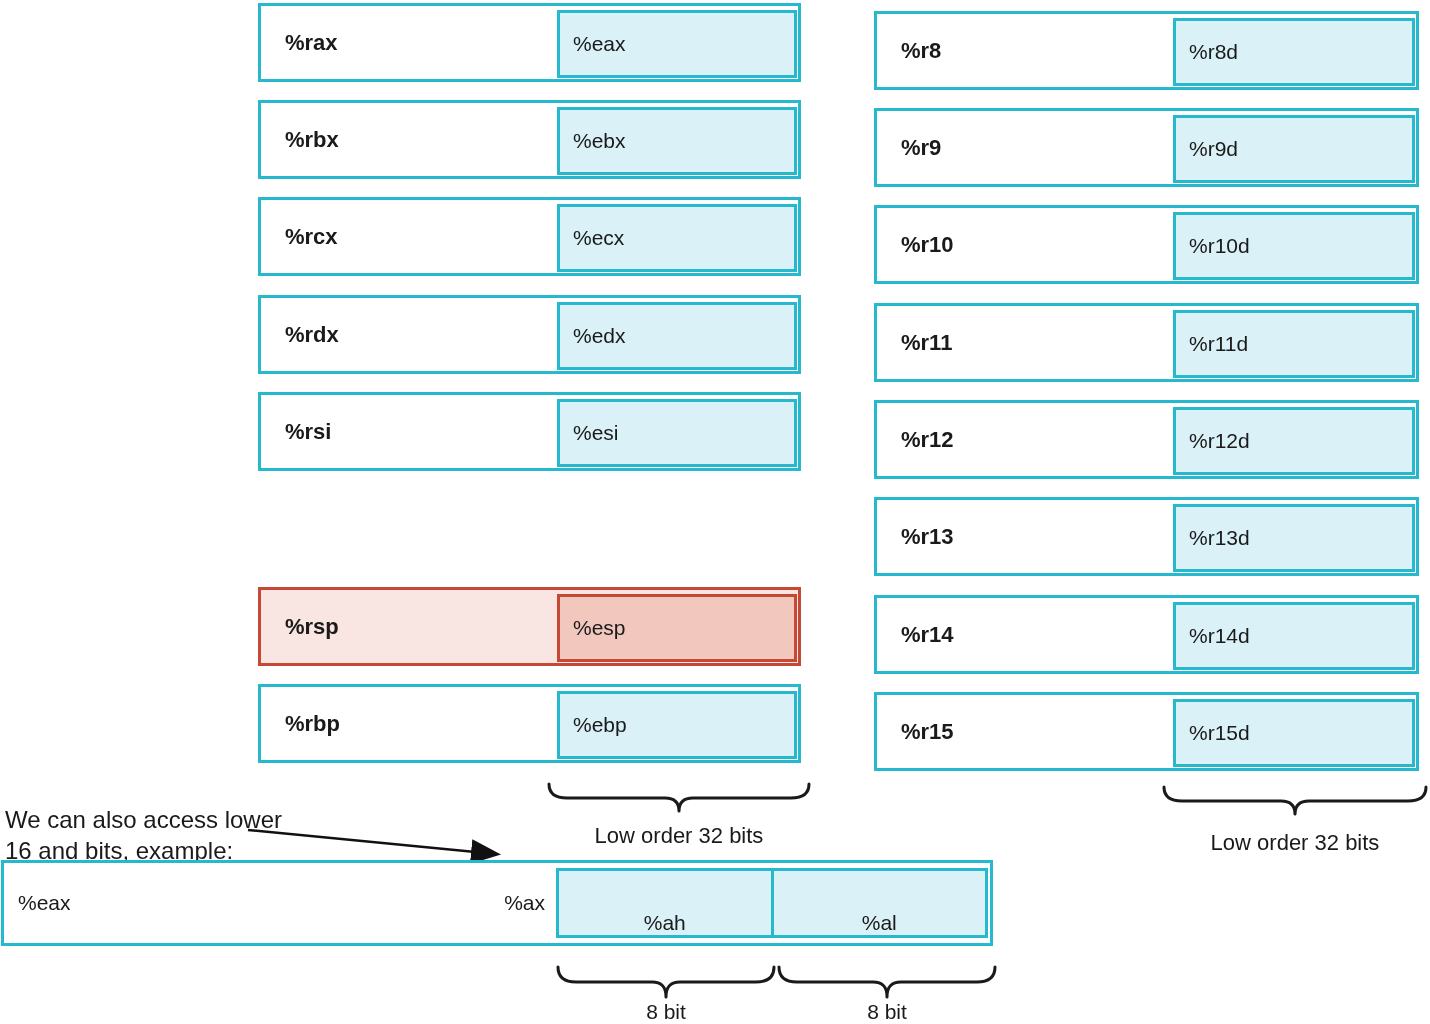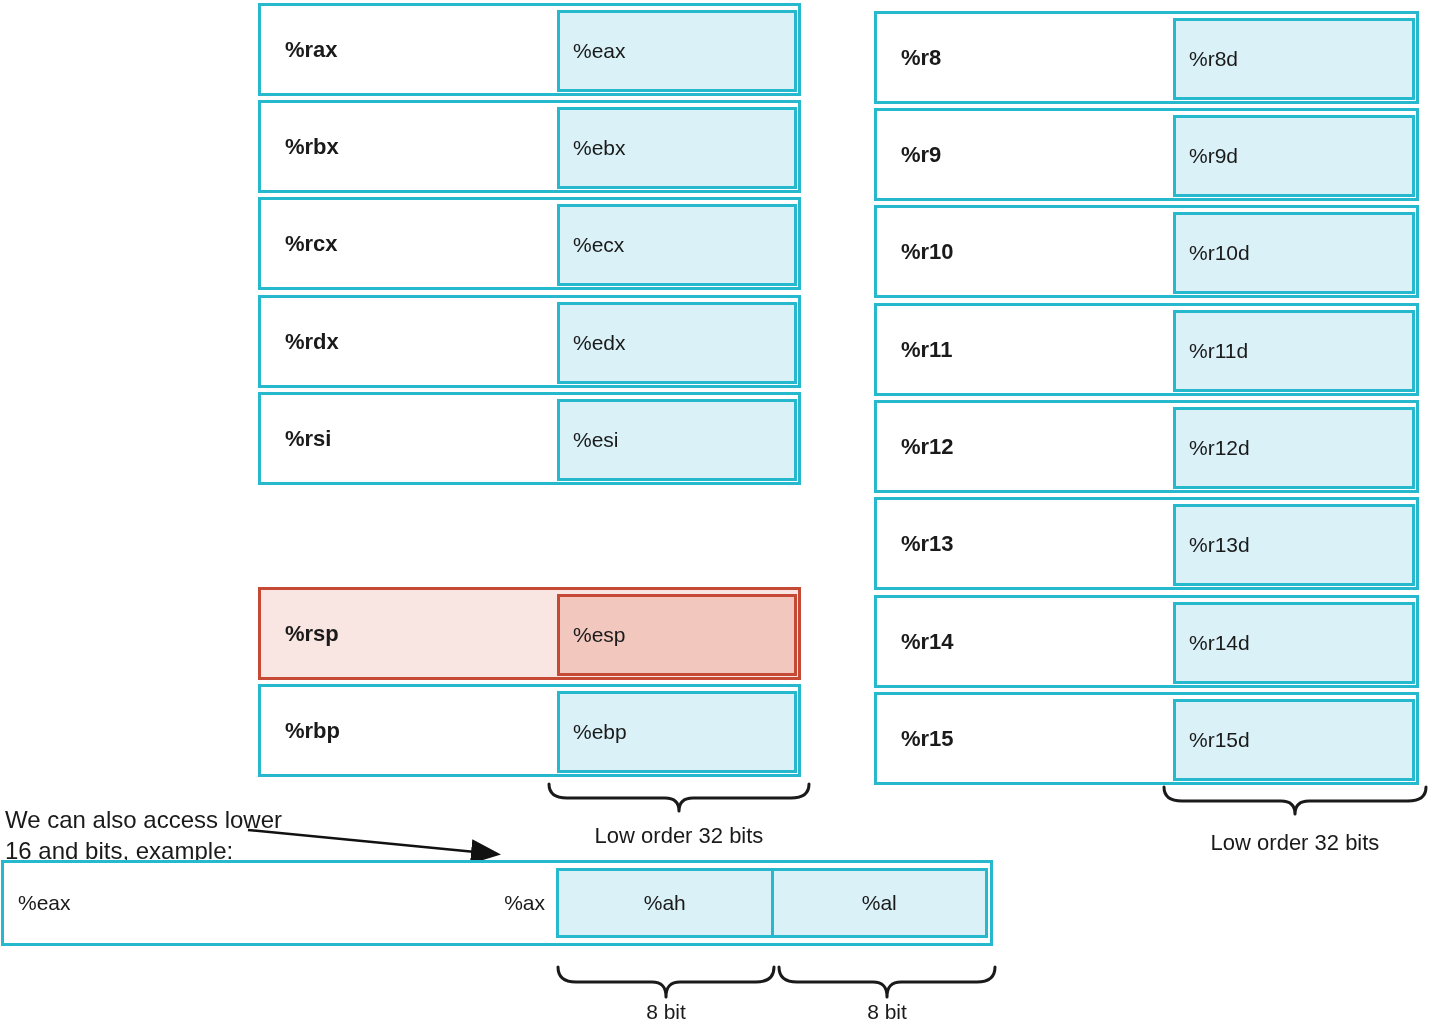--- a/index.html
+++ b/index.html
@@ -9,21 +9,21 @@
     --red-fill-light:#f9e5e1;
     --red-fill:#f1c7be;
     --ink:#1a1a1a;
   }
   *{margin:0;padding:0;box-sizing:border-box;}
   html,body{background:#ffffff;}
   body{font-family:"Liberation Sans","DejaVu Sans",sans-serif;color:var(--ink);}
   #canvas{position:relative;width:1430px;height:1024px;overflow:hidden;background:#fff;}
 
   
-  .reg-row{position:absolute;width:543px;height:93px;background:#fff;
+  .reg-row{position:absolute;width:543px;height:79px;background:#fff;
            border:3px solid var(--cyan-border);}
   .reg-row.right-col{left:874px;width:545px;margin-top:8px;}
   .reg-row.left-col{left:258px;}
   .r0{top:3px;}  .r1{top:100px;} .r2{top:197px;text-decoration:underline;} .r3{top:295px;}
   .r4{top:392px;} .r5{top:489px;} .r6{top:587px;} .r7{top:684px;text-align:right;}
 
   .reg64{position:absolute;left:24px;top:50%;transform:translateY(-50%);
          font-size:22px;font-weight:700;white-space:nowrap;}
   .reg32{position:absolute;left:296px;right:1px;top:4px;bottom:1px;
          background:var(--cyan-fill);border:3px solid var(--cyan-border);}
@@ -45,21 +45,21 @@
 
   
   .example-box{position:absolute;left:1px;top:860px;width:992px;height:86px;
                background:#fff;border:3px solid var(--cyan-border);}
   .example-full{position:absolute;left:14px;top:50%;transform:translateY(-50%);
                font-size:21px;}
   .example-mid{position:absolute;left:0;width:541px;top:50%;transform:translateY(-50%);
                text-align:right;font-size:21px;}
   .example-bytes{position:absolute;left:552px;right:2px;top:5px;bottom:5px;display:flex;}
   .byte-cell{flex:1;background:var(--cyan-fill);border:3px solid var(--cyan-border);
-             display:flex;align-items:center;justify-content:center;font-size:21px;}
+             display:flex;align-items:flex-end;justify-content:center;font-size:21px;}
   .byte-cell + .byte-cell{border-left:0;}
 </style>
 </head>
 <body>
 
 <div id="canvas">
 
   <div class="reg-row left-col r0">
     <span class="reg64">%rax</span>
     <div class="reg32">

